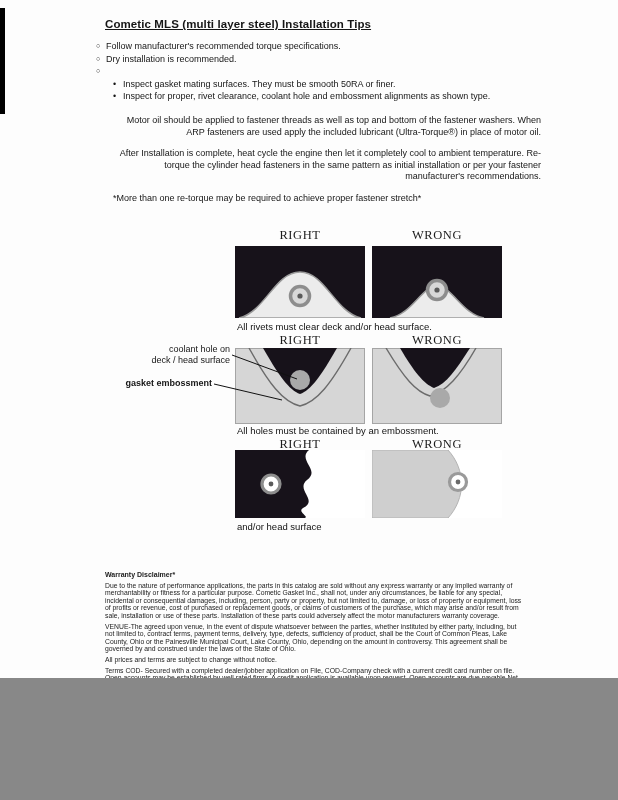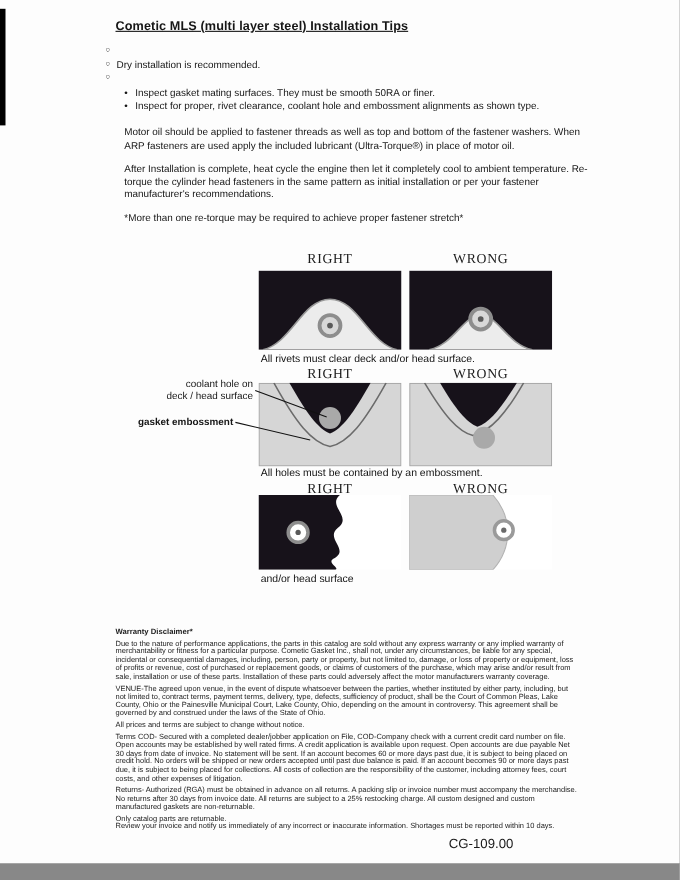--- a/index.html
+++ b/index.html
@@ -1,17 +1,17 @@
 <!DOCTYPE html>
 <html><head>
 <meta charset="utf-8">
 <style>
   html,body { margin:0; padding:0; background:#888; }
   .page {
-    position:relative; width:618px; height:785px; margin:0 auto;
+    position:relative; width:618px; height:678px; margin:0 auto;
     background:#fdfdfd; overflow:hidden;
     font-family:"Liberation Sans", sans-serif; color:#161616;
   }
   .left-mark { position:absolute; left:0; top:8px; width:5px; height:106px; background:#000; }
 
   .title {
     position:absolute; left:105px; top:18px; margin:0;
     font-size:11.5px; font-weight:bold; text-decoration:underline; letter-spacing:.1px;
   }
 
@@ -20,21 +20,21 @@
   .bullet-row.sub { margin-left:17px; }
   .bullet-glyph { flex:0 0 10px; width:10px; line-height:12.5px; }
   .bullet-glyph.lvl1 { font-size:7px; }
   .bullet-glyph.lvl1::before { content:"○"; }
   .bullet-glyph.lvl2 { font-size:9px; }
   .bullet-glyph.lvl2::before { content:"•"; }
   .bullet-text { font-size:9px; line-height:12.5px; }
 
   .diesel { position:absolute; left:113px; top:115px; width:428px; }
   .diesel-heading { margin:0 0 8px 0; font-size:10px; font-weight:bold; }
-  .diesel p.body { margin:0 0 10px 0; font-size:9px; line-height:11.5px; }
+  .diesel p.body { margin:0 0 10px 0; font-size:9px; line-height:11.5px;text-align:right; }
   .retorque-note { font-size:9px; line-height:11.5px; }
 
   .dg-label { position:absolute; width:130px; text-align:center; font-size:12.5px; letter-spacing:.6px; color:#1c1c1c;font-family:Liberation Serif, serif; }
   .panel { position:absolute; width:130px; }
   .panel svg { display:block; }
   .dg-caption { position:absolute; font-size:9.5px; line-height:11px; color:#111; }
 
   .callout { position:absolute; text-align:right; font-size:9px; line-height:10.5px; }
   .overlay { position:absolute; left:0; top:0; pointer-events:none; }
 
@@ -51,20 +51,21 @@
 
 <div class="page">
 
   <div class="left-mark"></div>
 
   <h1 class="title">Cometic MLS (multi layer steel) Installation Tips</h1>
 
   <div class="intro">
     <div class="bullet-row">
       <span class="bullet-glyph lvl1"></span>
+      <span class="bullet-text">Follow manufacturer's recommended torque specifications.</span>
     </div>
     <div class="bullet-row">
       <span class="bullet-glyph lvl1"></span>
       <span class="bullet-text">Dry installation is recommended.</span>
     </div>
     <div class="bullet-row">
       <span class="bullet-glyph lvl1"></span>
     </div>
     <div class="bullet-row sub">
       <span class="bullet-glyph lvl2"></span>

